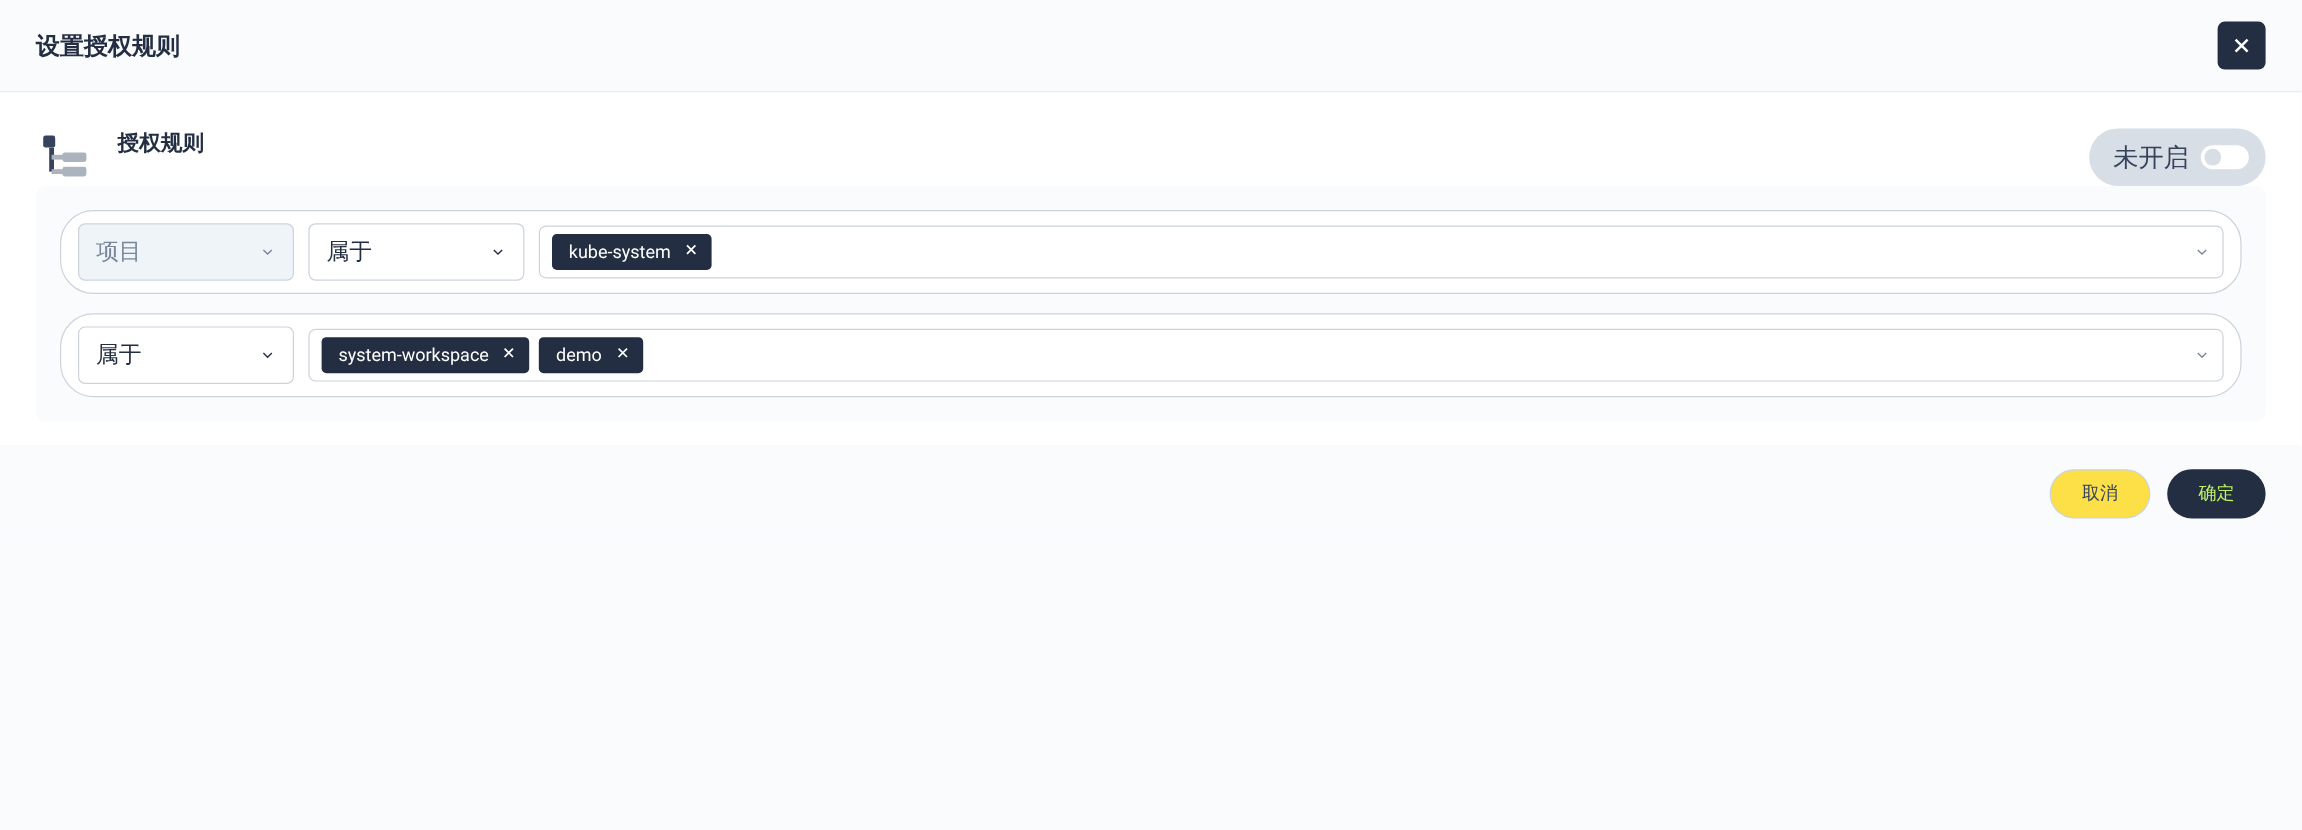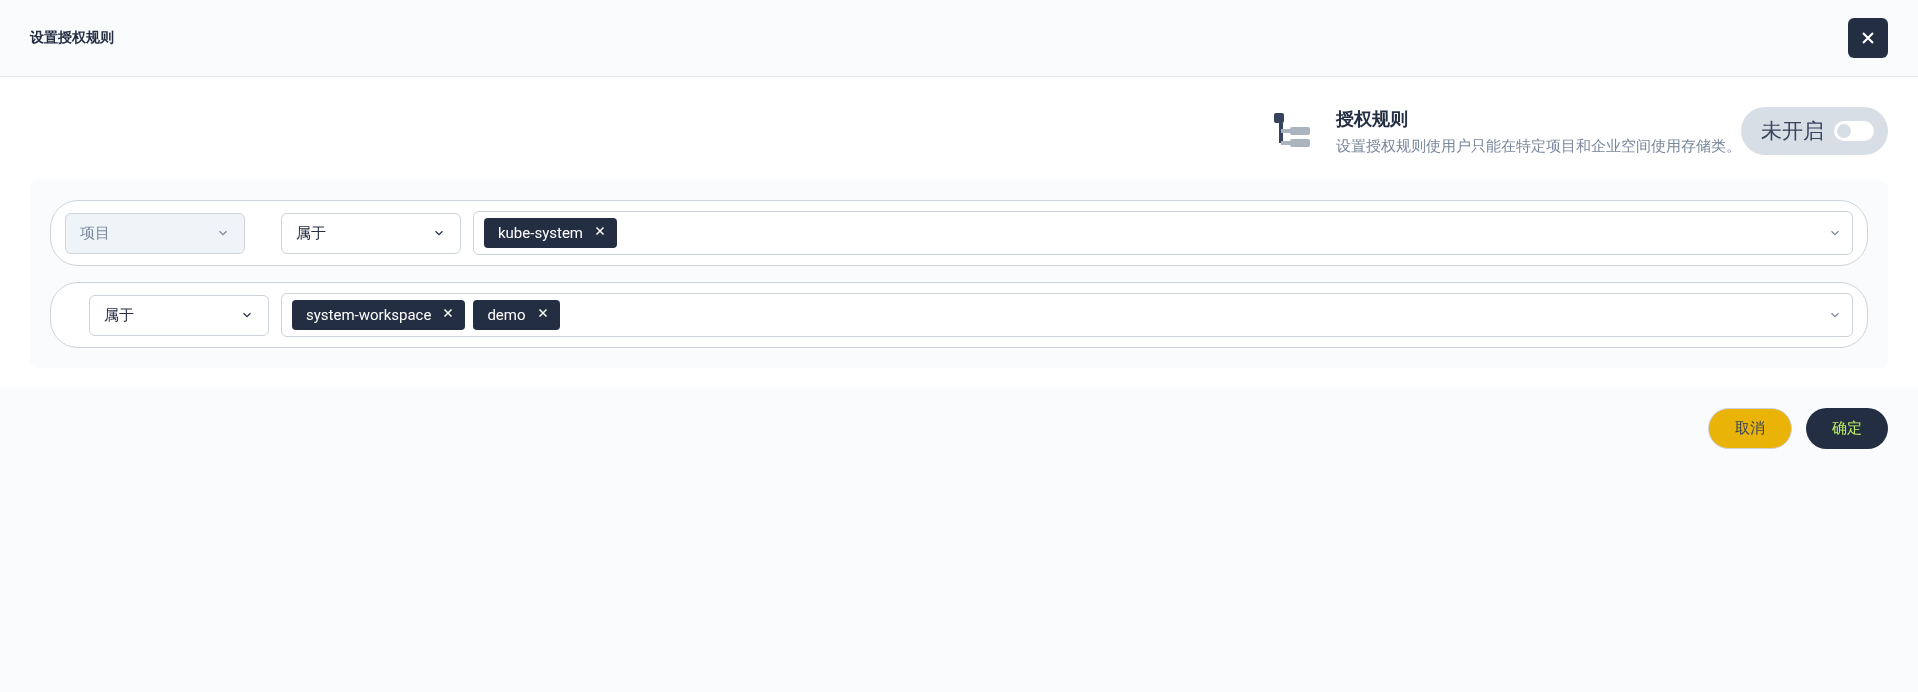--- a/index.html
+++ b/index.html
@@ -6,37 +6,36 @@
 body { font-family: -apple-system, BlinkMacSystemFont, "Segoe UI", Roboto, "Helvetica Neue", Arial, sans-serif; background: #f9fbfd; color: #242e42; }
 
 .modal-header {
   display: flex;
   align-items: center;
   justify-content: space-between;
   padding: 18px 30px;
   border-bottom: 1px solid #e3e9ef;
   background: #f9fbfd;
 }
-.modal-title { font-size: 14px; font-weight: 600; color: #242e42; }
+.modal-title { font-size: 20px; font-weight: 600; color: #242e42; }
 .close-btn {
   width: 40px; height: 40px;
   background: #242e42;
   border-radius: 6px;
   display: flex; align-items: center; justify-content: center;
   cursor: pointer;
 }
 .close-btn svg { width: 20px; height: 20px; stroke: #fff; stroke-width: 2.5; }
 
 .modal-body { padding: 30px 30px 20px 30px; background: #fff; }
 
 .section-header {
   display: flex;
   align-items: flex-start;
-  justify-content: flex-end;
-  margin-bottom: 24px;
+  justify-content: space-between;
 }
 .section-header-left { display: flex; align-items: flex-start; gap: 20px; }
 .section-icon { width: 48px; height: 48px; flex-shrink: 0; }
 .section-icon svg { width: 100%; height: 100%; }
 .section-title { font-size: 18px; font-weight: 600; color: #242e42; margin-bottom: 6px; }
 .section-desc { font-size: 15px; color: #79879c; }
 
 .toggle-pill {
   display: flex; align-items: center; gap: 10px;
   background: #d8dee5;
@@ -80,24 +79,24 @@
 .select-box {
   display: flex;
   align-items: center;
   justify-content: space-between;
   border: 1px solid #ccd3db;
   border-radius: 6px;
   padding: 10px 14px;
   min-width: 180px;
   cursor: pointer;
   background: #fff;
-  font-size: 15px;
+  font-size: 19px;
 }
 .select-box.disabled { background: #eff4f9; color: #79879c; }
-.select-box.enabled { color: #242e42; margin-left: 24px; }
+.select-box.enabled { color: #242e42; }
 .chevron { width: 14px; height: 14px; stroke: #79879c; stroke-width: 2; fill: none; }
 .select-box.enabled .chevron { stroke: #242e42; }
 
 .tag-input {
   flex: 1;
   display: flex;
   align-items: center;
   gap: 8px;
   border: 1px solid #ccd3db;
   border-radius: 6px;
@@ -124,21 +123,21 @@
   background: #f9fbfd;
 }
 .btn {
   padding: 10px 26px;
   border-radius: 22px;
   font-size: 15px;
   font-weight: 500;
   cursor: pointer;
   border: none;
 }
-.btn-secondary { background: #eab308; color: #36435c; border: 1px solid #ccd3db; }
+.btn-secondary { background: #fde047; color: #36435c; border: 1px solid #ccd3db; }
 .btn-primary { background: #242e42; color: #bef264; font-family: Liberation Mono, monospace; }
 </style>
 </head>
 <body>
 
 <div class="modal-header">
   <div class="modal-title">设置授权规则</div>
   <div class="close-btn">
     <svg viewBox="0 0 24 24" fill="none">
         <path d="M6 6L18 18M6 18L18 6"></path>
@@ -155,21 +154,20 @@
           <rect x="6" y="6" width="10" height="10" rx="2" fill="#36435c"></rect>
           <rect x="11" y="16" width="4" height="20" fill="#36435c"></rect>
           <rect x="22" y="20" width="20" height="8" rx="2" fill="#abb4be"></rect>
           <rect x="22" y="32" width="20" height="8" rx="2" fill="#abb4be"></rect>
           <rect x="13" y="22" width="10" height="4" fill="#abb4be"></rect>
           <rect x="13" y="34" width="10" height="4" fill="#abb4be"></rect>
         </svg>
       </div>
       <div>
         <div class="section-title">授权规则</div>
-        <div class="section-desc">设置授权规则使用户只能在特定项目和企业空间使用存储类。</div>
       </div>
     </div>
     <div class="toggle-pill">
       <span class="toggle-label">未开启</span>
       <span class="toggle-switch"></span>
     </div>
   </div>
 
   <div class="rules-container">
 

